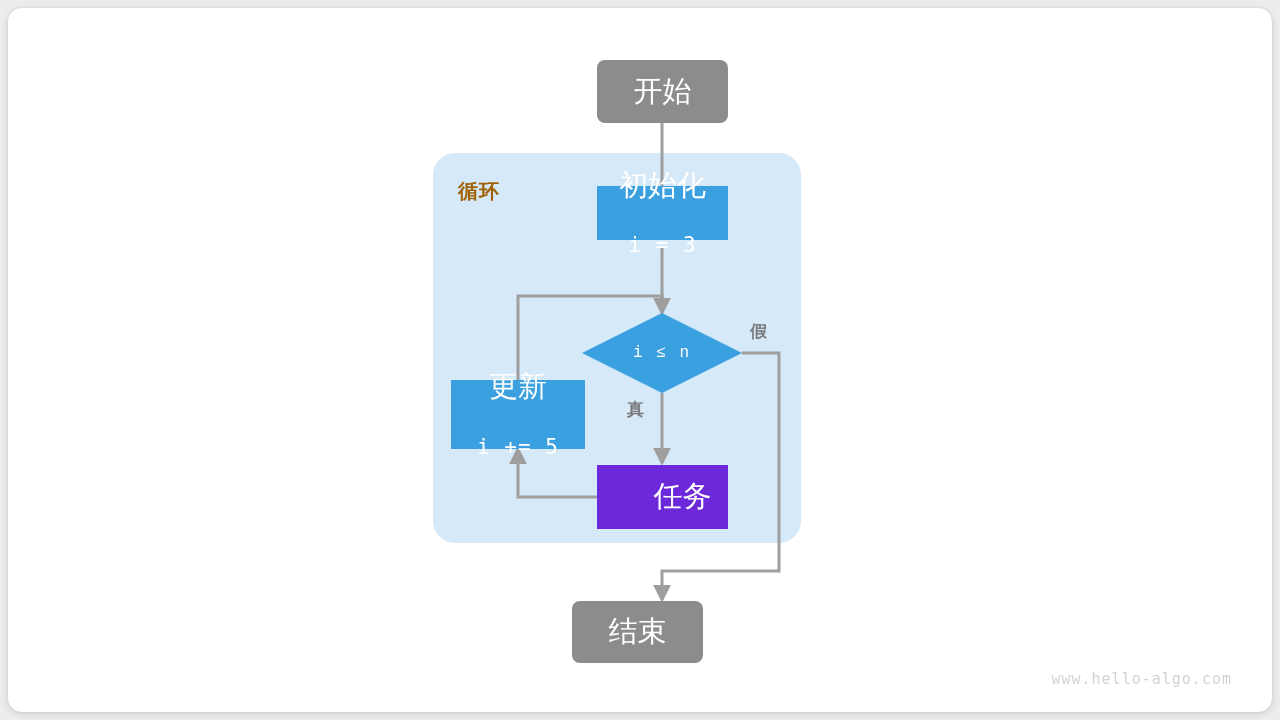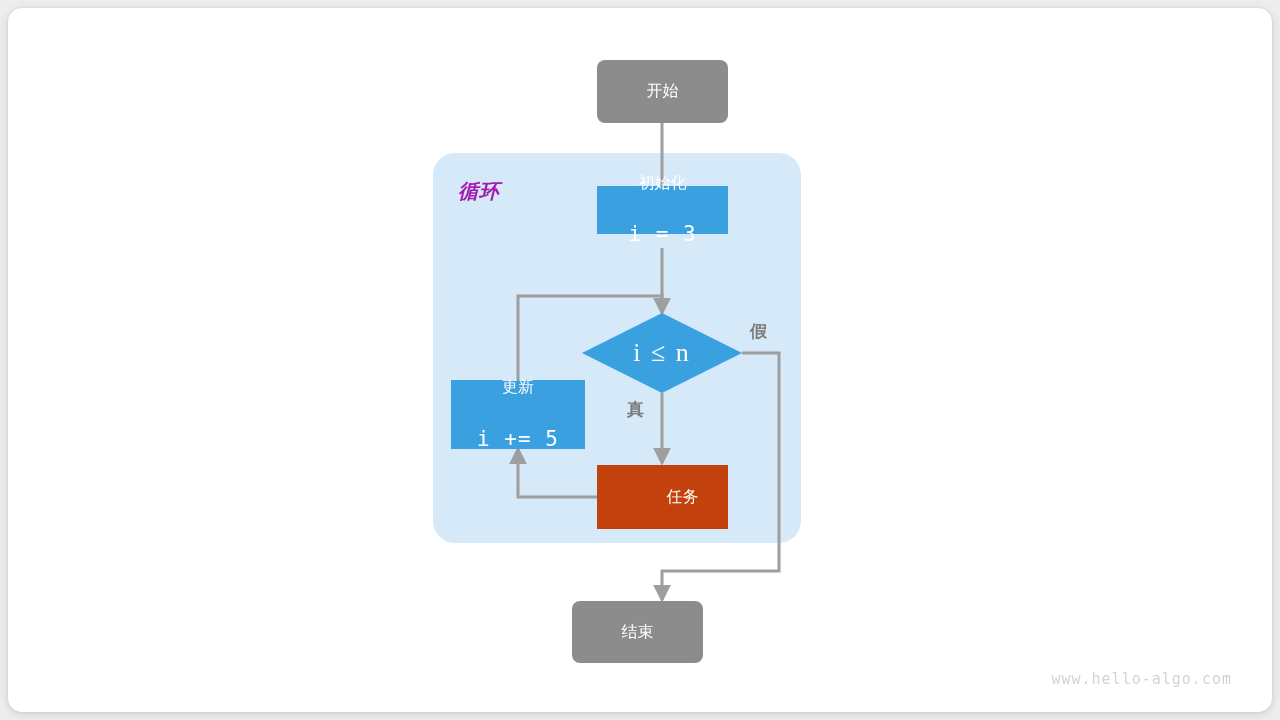--- a/index.html
+++ b/index.html
@@ -31,57 +31,56 @@
   .node {
     position: absolute;
     display: flex;
     flex-direction: column;
     align-items: center;
     justify-content: center;
     color: #ffffff;
     box-sizing: border-box;
     line-height: 1.15;
   }
-  .node .l1 { font-size: 16px; }
+  .node .l1 { font-size: 29px; }
   .node .l2 {
     font-family: "DejaVu Sans Mono", "Liberation Mono", monospace;
     font-size: 21px;
     letter-spacing: 1px;
     margin-top: 2px;
   }
   .terminal {
     border-radius: 8px;
     background: #8c8c8c;
     font-size: 22px;
   }
   .process-blue { background: #3aa0e0; }
-  .process-green { background: #c2410c; padding-left: 40px; }
+  .process-green { background: #6d28d9; padding-left: 40px; }
   .diamond-label {
     position: absolute;
     display: flex;
     align-items: center;
     justify-content: center;
     color: #ffffff;
-    font-family: Liberation Serif, serif;
-    font-size: 26px;
+    font-family: Liberation Mono, monospace;
+    font-size: 16px;
     letter-spacing: 2px;
     pointer-events: none;
   }
   .loop-box {
     position: absolute;
     background: #d6e9f8;
     border-radius: 22px;
   }
   .loop-title {
     position: absolute;
-    color: #a21caf;
+    color: #a16207;
     font-size: 20px;
     font-weight: bold;
     letter-spacing: 1px;
-    font-style: italic;
   }
   .edge-label {
     position: absolute;
     color: #7a7a7a;
     font-size: 17px;
     font-weight: bold;
   }
   #watermark {
     position: absolute;
     color: #d3d3d3;
@@ -120,21 +119,21 @@
 
     <path d="M 734 345 L 771 345 L 771 563 L 654 563 L 654 592" stroke="#9e9e9e" stroke-width="3" fill="none" marker-end="url(#ah)"></path>
 
     <polygon points="654,305 734,345 654,385 574,345" fill="#3aa0e0"></polygon>
   </svg>
 
   <div class="node terminal" style="left:589px; top:52px; width:131px; height:63px;">
     <span class="l1">开始</span>
   </div>
 
-  <div class="node process-blue" style="left:589px; top:178px; width:131px; height:48px;gap:28px;">
+  <div class="node process-blue" style="left:589px; top:178px; width:131px; height:54px;gap:28px;">
     <span class="l1">初始化</span>
     <span class="l2">i = 3</span>
   </div>
 
   <div class="diamond-label" style="left:574px; top:305px; width:160px; height:80px;">i ≤ n</div>
 
   <div class="node process-blue" style="left:443px; top:372px; width:134px; height:69px;gap:29px;">
     <span class="l1">更新</span>
     <span class="l2">i += 5</span>
   </div>

